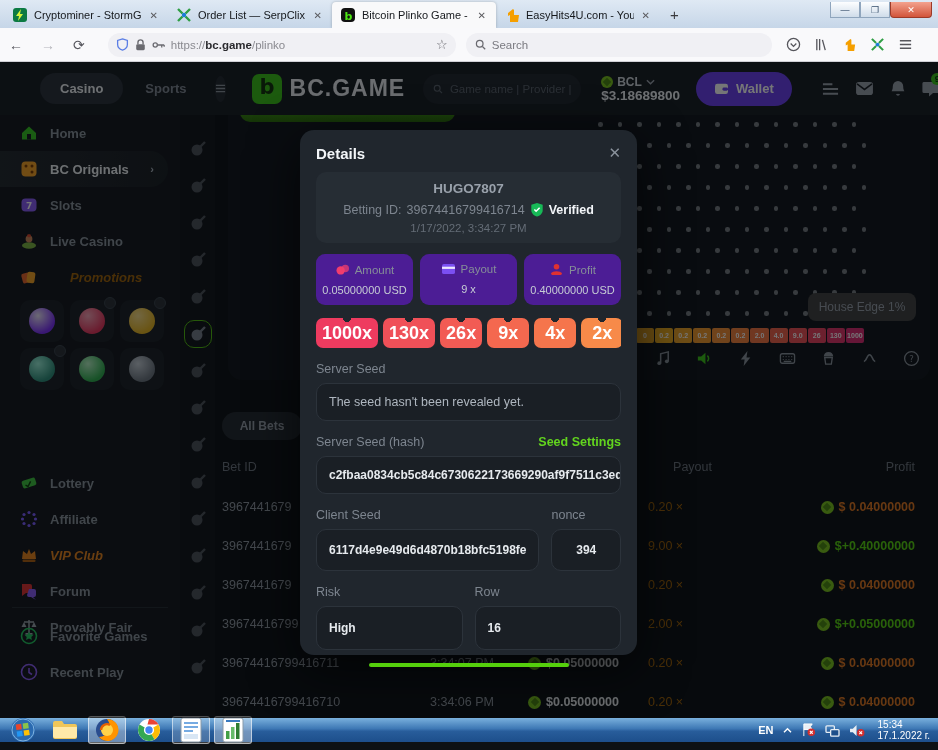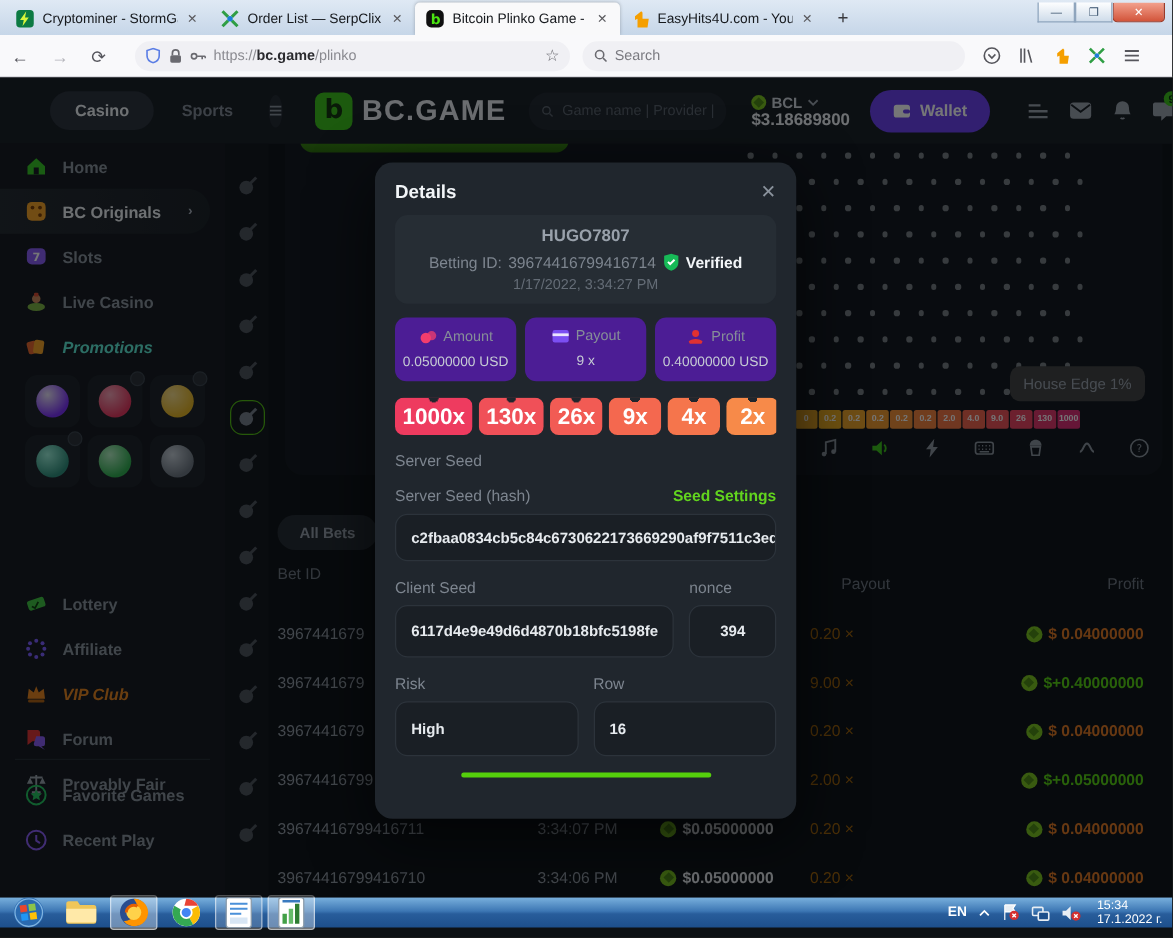--- a/index.html
+++ b/index.html
@@ -70,21 +70,21 @@
   .hdr-ic{margin-left:16px;position:relative;}
   .badge99{position:absolute;right:-9px;top:-8px;background:#3bc117;color:#06310b;font-size:9px;
     font-weight:800;border-radius:8px;padding:1px 4px;}
 
   #sidebar{left:0;top:53px;width:180px;height:603px;background:#14181d;}
   .sb-item{display:flex;align-items:center;gap:12px;height:36px;padding-left:20px;color:#8a929c;
     font-size:13px;font-weight:700;position:relative;}
   .sb-item.active{background:linear-gradient(90deg,#23282e,#1a1f24);border-radius:0 18px 18px 0;
     color:#eef1f4;width:168px;}
   .sb-item.active .chev{position:absolute;right:14px;color:#aab2bc;font-size:11px;}
-  .sb-item.promo span.lbl{color:#5eead4;font-style:italic;font-weight:800;}
+  .sb-item.promo span.lbl{color:#a16207;font-style:italic;font-weight:800;margin-left:20px;}
   .sb-item.vip span.lbl{color:#e8831c;font-style:italic;font-weight:800;}
   #promogrid{left:20px;top:238px;width:148px;display:flex;flex-wrap:wrap;gap:6px;}
   .ptile{width:44px;height:42px;border-radius:10px;background:#1c2127;position:relative;
     display:flex;align-items:center;justify-content:center;}
   .ptile .orb{width:26px;height:26px;border-radius:50%;}
   .ptile .mini{position:absolute;right:-2px;top:-3px;width:12px;height:12px;border-radius:50%;
     background:#2a3037;border:1px solid #3a414a;}
   .sb-div{left:12px;top:545px;width:156px;height:1px;background:#242a31;}
 
   #rail{left:180px;top:53px;width:35px;height:603px;background:#101419;display:flex;
@@ -102,21 +102,21 @@
   .bgtile{flex:1;border-radius:2px;color:#fff;font-size:7px;font-weight:800;display:flex;
     align-items:center;justify-content:center;overflow:hidden;}
   #houseedge{left:808px;top:231px;width:108px;height:28px;background:#404040;border-radius:8px;
     color:#99a1ab;font-size:12px;display:flex;align-items:center;justify-content:center;}
   #gametools{left:655px;top:288px;width:265px;display:flex;justify-content:space-between;align-items:center;}
 
   
   #allbets{left:222px;top:350px;width:80px;height:28px;background:#232930;border-radius:14px;
     color:#98a0aa;font-size:12px;font-weight:700;display:flex;align-items:center;justify-content:center;}
   .th{color:#6c747e;font-size:12.5px;}
-  #th-betid{left:222px;top:390px;}
+  #th-betid{left:222px;top:398px;}
   #th-payout{left:648px;top:398px;width:64px;text-align:right;}
   #th-profit{left:835px;top:398px;width:80px;text-align:right;}
   .betrow{position:absolute;left:0;width:938px;height:20px;font-size:12.5px;}
   .betrow .c-id{position:absolute;left:222px;color:#8f97a1;}
   .betrow .c-time{position:absolute;left:430px;color:#8f97a1;}
   .betrow .c-amt{position:absolute;left:528px;color:#e8ecef;font-weight:700;display:flex;gap:5px;align-items:center;}
   .betrow .c-pay{position:absolute;left:648px;width:64px;text-align:left;color:#a16207;}
   .betrow .c-prof{position:absolute;left:790px;width:125px;text-align:right;font-weight:800;
     display:flex;justify-content:flex-end;gap:5px;align-items:center;}
   .lose{color:#e0761f;} .winp{color:#56d10e;}
@@ -923,20 +923,21 @@
           <div class="chip" style="background: radial-gradient(4px at 50% 0px, rgb(32, 38, 45) 4px, transparent 4px), rgb(242, 91, 84);">26x</div>
           <div class="chip" style="background: radial-gradient(4px at 50% 0px, rgb(32, 38, 45) 4px, transparent 4px), rgb(244, 104, 79);">9x</div>
           <div class="chip" style="background: radial-gradient(4px at 50% 0px, rgb(32, 38, 45) 4px, transparent 4px), rgb(245, 117, 76);">4x</div>
           <div class="chip" style="background: radial-gradient(4px at 50% 0px, rgb(32, 38, 45) 4px, transparent 4px), rgb(247, 138, 73);">2x</div>
           <div class="chip" style="background: radial-gradient(4px at 50% 0px, rgb(32, 38, 45) 4px, transparent 4px), rgb(249, 155, 69);">0.2x</div>
         </div>
 
       <div class="m-label">
           <span>Server Seed</span>
         </div>
+      <div class="m-input">The seed hasn't been revealed yet.</div>
 
       <div class="m-label">
         <span>Server Seed (hash)</span>
         <span class="link">Seed Settings</span>
       </div>
       <div class="m-input bright">c2fbaa0834cb5c84c6730622173669290af9f7511c3ed974bl</div>
 
       <div class="m-2col" style="margin-top:0;">
         <div class="colA">
           <div class="m-label">

